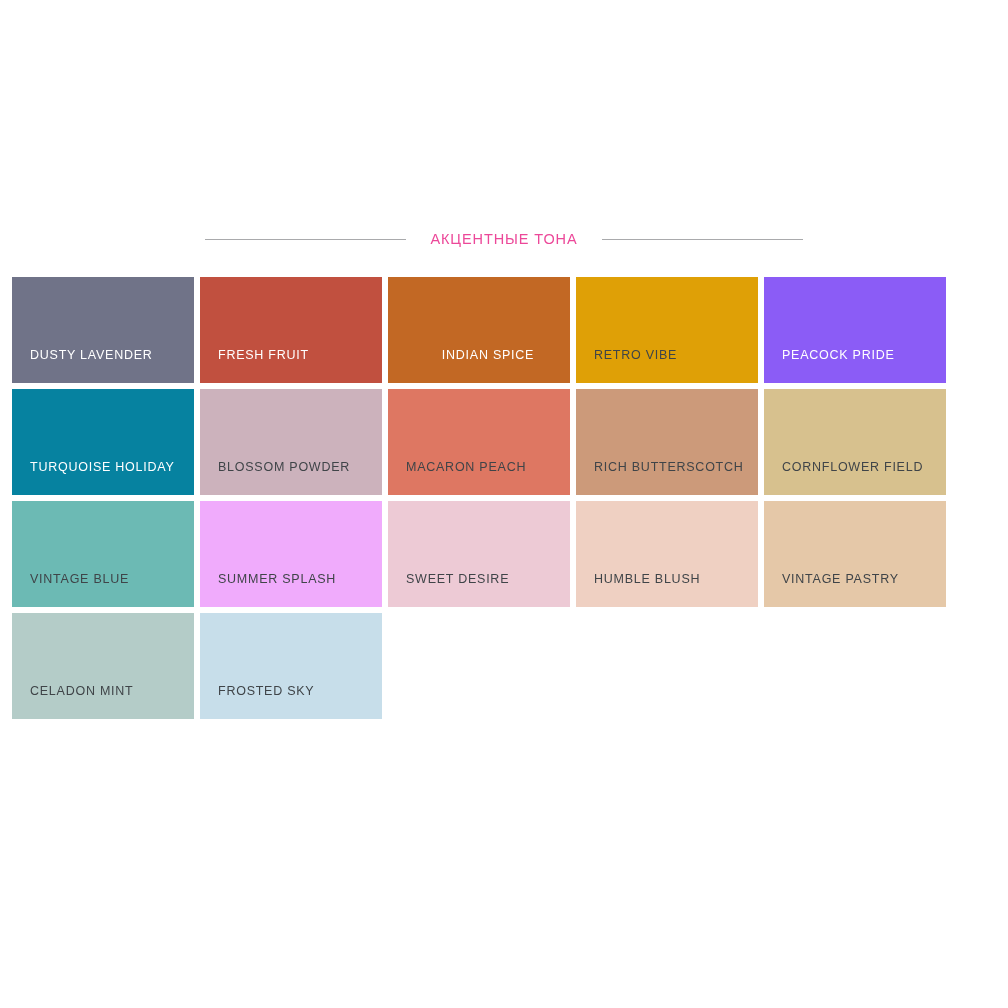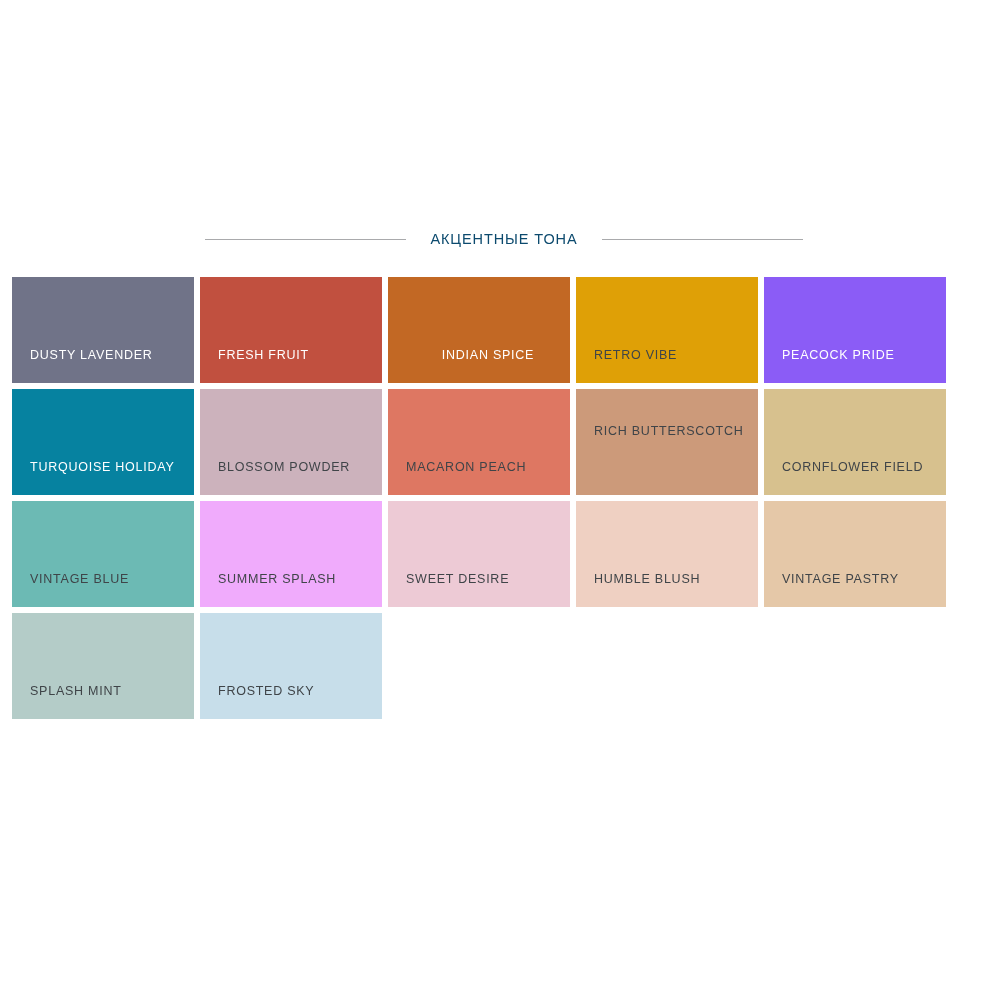--- a/index.html
+++ b/index.html
@@ -35,21 +35,21 @@
   .rule {
     flex: 1 1 auto;
     height: 1px;
     background: #a9aaac;
   }
   .section-title {
     flex: 0 0 auto;
     padding: 0 24px;
     font-size: 14.5px;
     letter-spacing: 0.9px;
-    color: #0c4a6e;
+    color: #ec4899;
     font-weight: 400;
     white-space: nowrap;
     line-height: 1;
   }
 
   
   .palette {
     position: absolute;
     left: 12px;
     top: 277px;
@@ -114,21 +114,21 @@
       </div>
       <div class="swatch" style="background-color: rgb(6, 130, 160);">
         <span class="swatch-label on-dark">TURQUOISE HOLIDAY</span>
       </div>
       <div class="swatch" style="background-color: rgb(204, 178, 188);">
         <span class="swatch-label on-light">BLOSSOM POWDER</span>
       </div>
       <div class="swatch" style="background-color: rgb(222, 119, 98);">
         <span class="swatch-label on-light">MACARON PEACH</span>
       </div>
-      <div class="swatch" style="background-color: rgb(204, 154, 122); align-items: center;">
+      <div class="swatch" style="background-color: rgb(204, 154, 122);">
         <span class="swatch-label on-light">RICH BUTTERSCOTCH</span>
       </div>
       <div class="swatch" style="background-color: rgb(215, 193, 142);">
         <span class="swatch-label on-light">CORNFLOWER FIELD</span>
       </div>
       <div class="swatch" style="background-color: rgb(108, 186, 180);">
         <span class="swatch-label on-light">VINTAGE BLUE</span>
       </div>
       <div class="swatch" style="background-color: #f0abfc;">
         <span class="swatch-label on-light">SUMMER SPLASH</span>
@@ -136,20 +136,20 @@
       <div class="swatch" style="background-color: rgb(237, 202, 213);">
         <span class="swatch-label on-light">SWEET DESIRE</span>
       </div>
       <div class="swatch" style="background-color: rgb(239, 208, 194);">
         <span class="swatch-label on-light">HUMBLE BLUSH</span>
       </div>
       <div class="swatch" style="background-color: rgb(229, 200, 168);">
         <span class="swatch-label on-light">VINTAGE PASTRY</span>
       </div>
       <div class="swatch" style="background-color: rgb(180, 204, 200);">
-        <span class="swatch-label on-light">SPLASH MINT</span>
+        <span class="swatch-label on-light">CELADON MINT</span>
       </div>
       <div class="swatch" style="background-color: rgb(199, 222, 234);">
         <span class="swatch-label on-light">FROSTED SKY</span>
       </div>
     </div>
 
 </div>
 
 </body></html>

